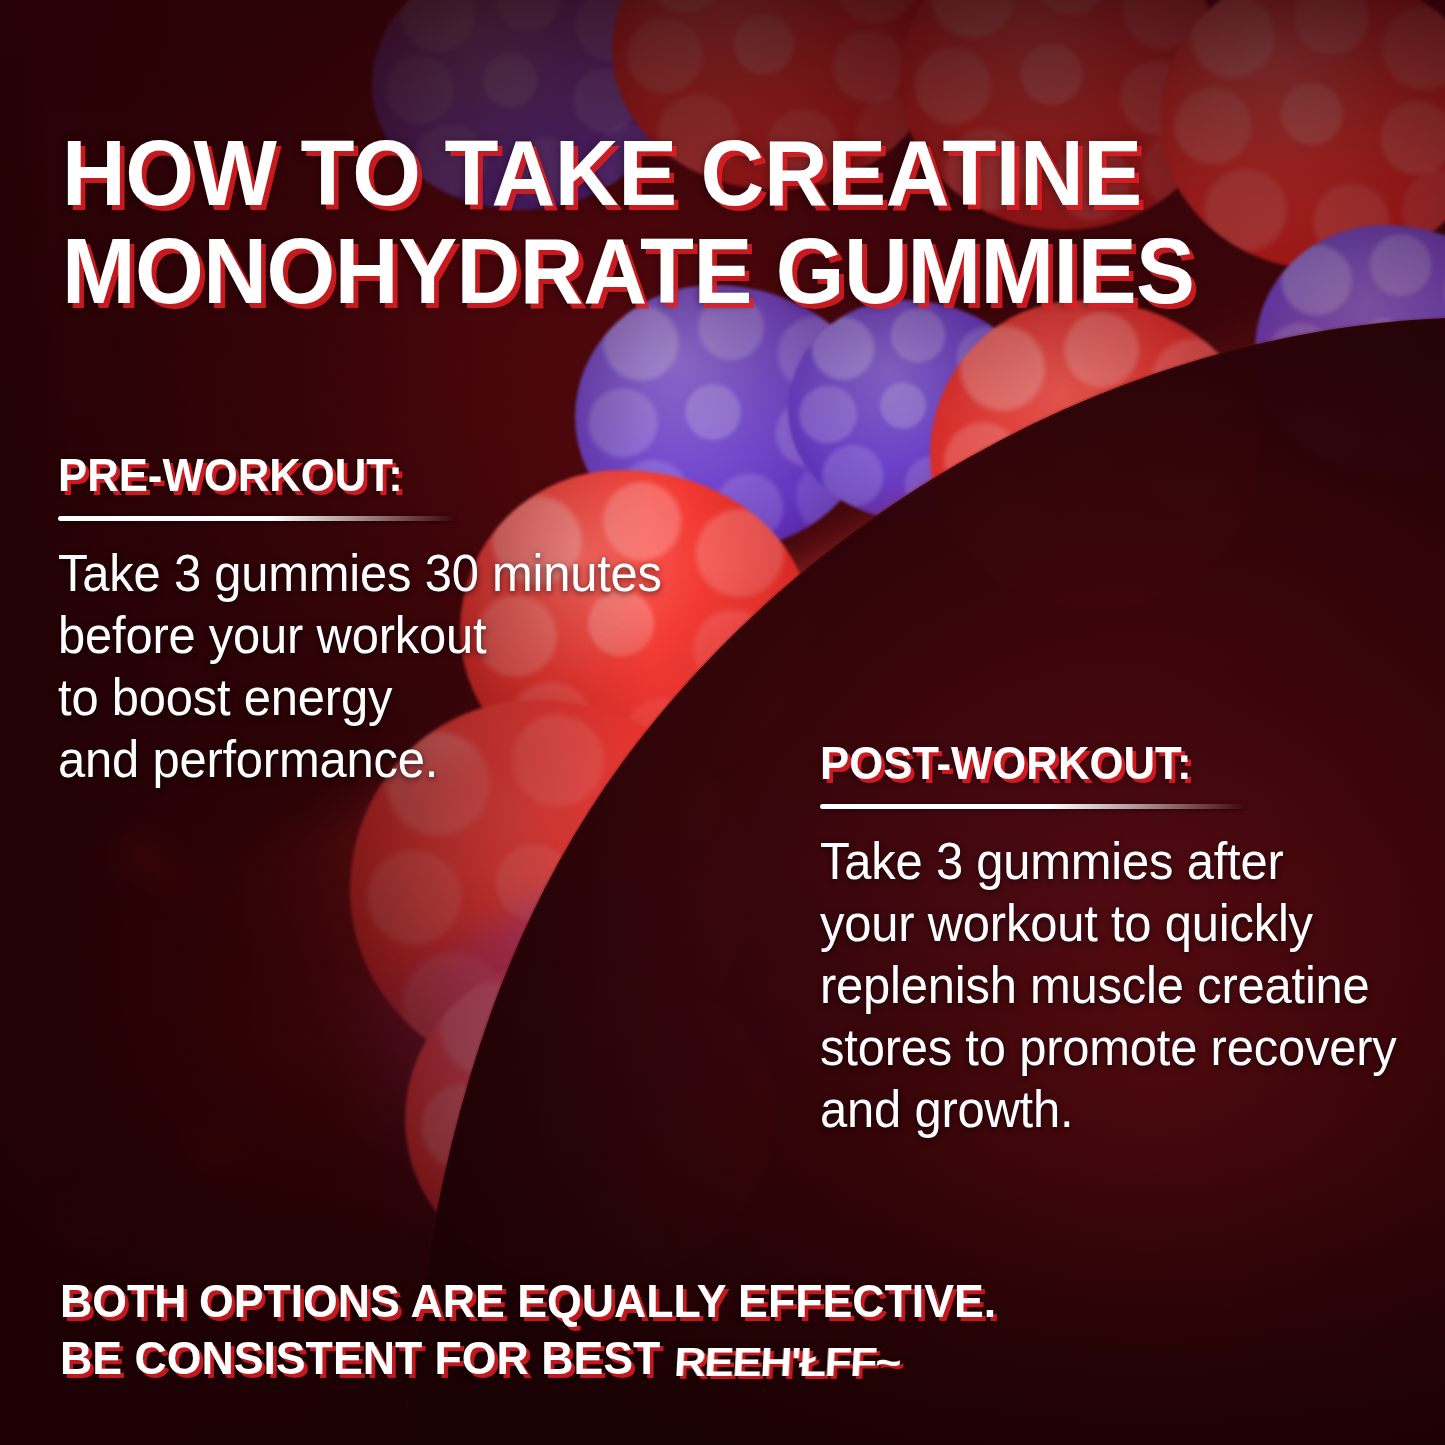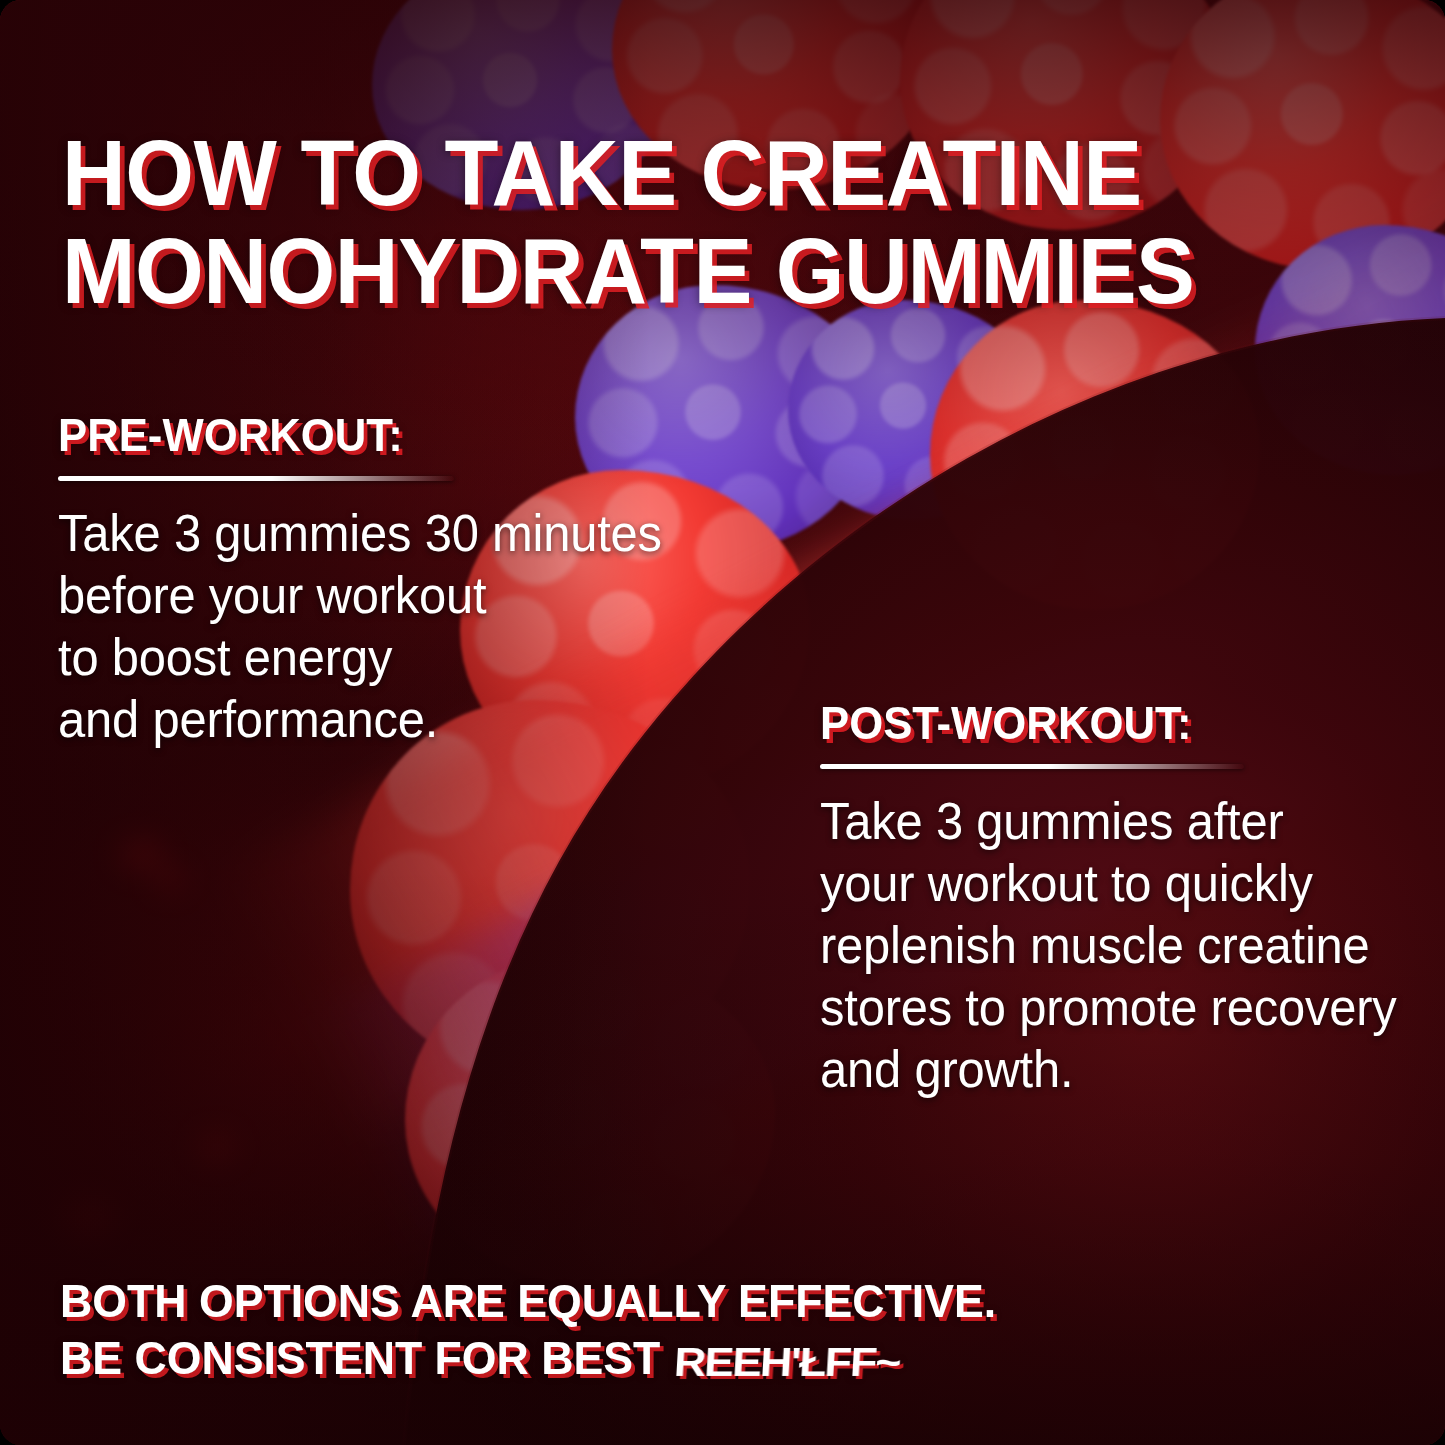--- a/index.html
+++ b/index.html
@@ -7,21 +7,20 @@
     padding: 0;
     background: #000;
   }
   #poster {
     position: relative;
     width: 1445px;
     height: 1445px;
     overflow: hidden;
     background: #3d0508;
     font-family: "Liberation Sans", sans-serif;
-    border-radius: 21px;
     -webkit-font-smoothing: antialiased;
   }
 
   
   .bg-base {
     position: absolute; inset: 0;
     background:
       radial-gradient(ellipse 60% 45% at 78% 88%, rgba(170,16,20,0.55) 0%, rgba(110,8,12,0.25) 45%, rgba(0,0,0,0) 72%),
       radial-gradient(ellipse 50% 40% at 20% 72%, rgba(120,10,14,0.55) 0%, rgba(60,4,8,0.2) 50%, rgba(0,0,0,0) 78%),
       radial-gradient(ellipse 70% 60% at 30% 20%, rgba(130,12,18,0.50) 0%, rgba(55,4,8,0.2) 55%, rgba(0,0,0,0) 80%),
@@ -117,21 +116,21 @@
     font-size: 92px;
     line-height: 1.07;
     letter-spacing: -0.5px;
     text-transform: uppercase;
     transform: scaleX(0.96);
     transform-origin: left top;
     text-shadow: 5px 5px 0 rgba(225,30,35,0.85), 0 2px 10px rgba(0,0,0,0.45);
   }
   .title .ln { display: block; white-space: nowrap; }
 
-  .card { position: absolute; }
+  .card { position: absolute; margin-top: 40px; }
   .card-pre  { left: 58px;  top: 412px;  width: 700px; }
   .card-post { left: 820px; top: 700px;  width: 650px; }
 
   .card-heading {
     color: #ffffff;
     font-weight: 700;
     font-size: 46px;
     line-height: 1.0;
     letter-spacing: 0px;
     text-transform: uppercase;

